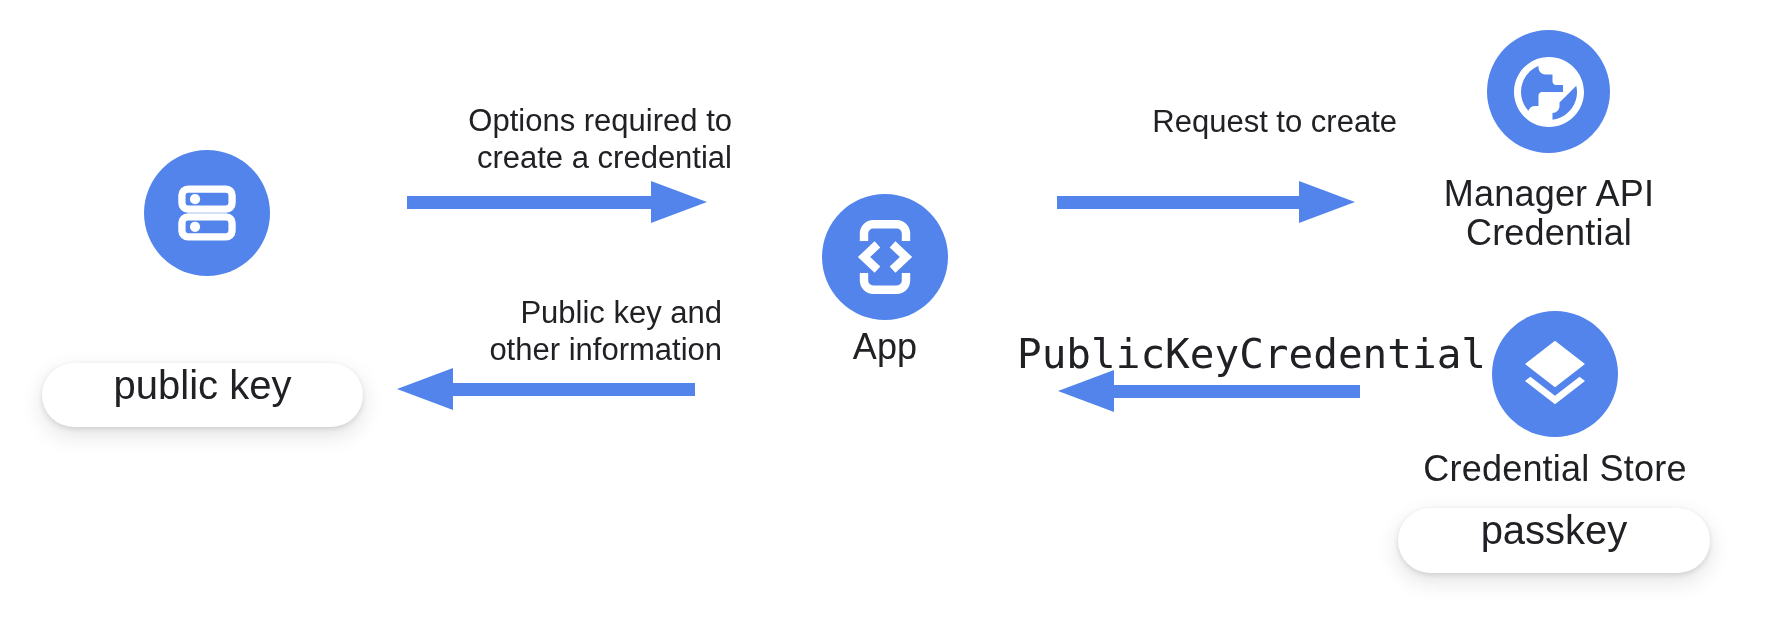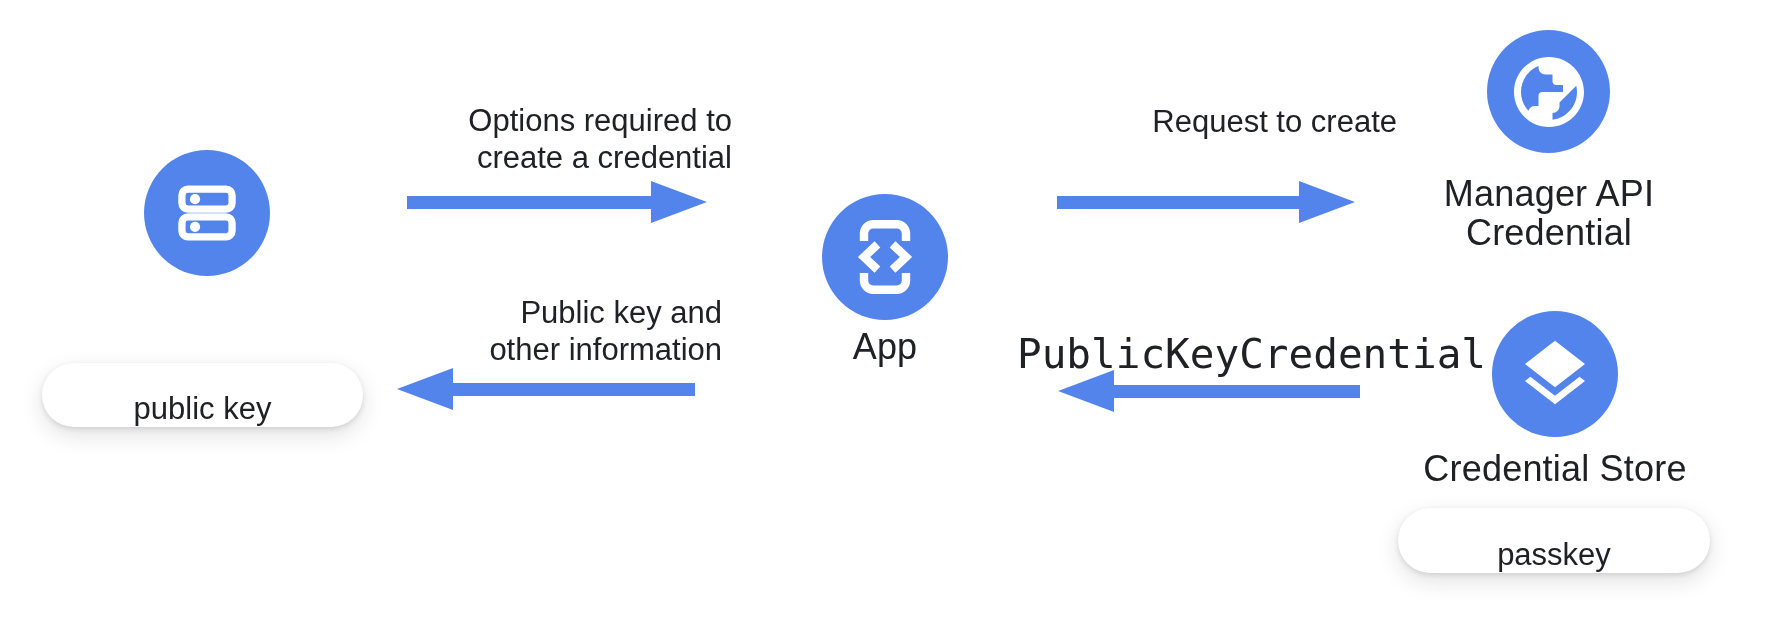--- a/index.html
+++ b/index.html
@@ -13,22 +13,22 @@
     position:absolute; border-radius:50%; background:var(--blue);
     display:flex; align-items:center; justify-content:center;
   }
   .node-label {
     position:absolute; color:var(--ink); text-align:center;
     font-size:36px; line-height:39px; letter-spacing:0.2px;
   }
   .pill {
     position:absolute; background:#fff; border-radius:40px;
     box-shadow:0 2px 5px rgba(32,33,36,.12), 0 8px 22px rgba(32,33,36,.13);
-    display:flex; align-items:flex-end; justify-content:center;
-    font-size:31px; color:var(--ink);
+    display:flex; align-items:flex-start; justify-content:center;
+    font-size:40px; color:var(--ink);
   }
   .flow-label {
     position:absolute; color:var(--ink); text-align:center;
     font-size:31px; line-height:37px;
   }
   .flow-label span { display:block;text-align:right; }
   .mono-label {
     position:absolute; color:var(--ink); text-align:left;
     font-family:"DejaVu Sans Mono","Liberation Mono",monospace; font-size:41px;
   }

